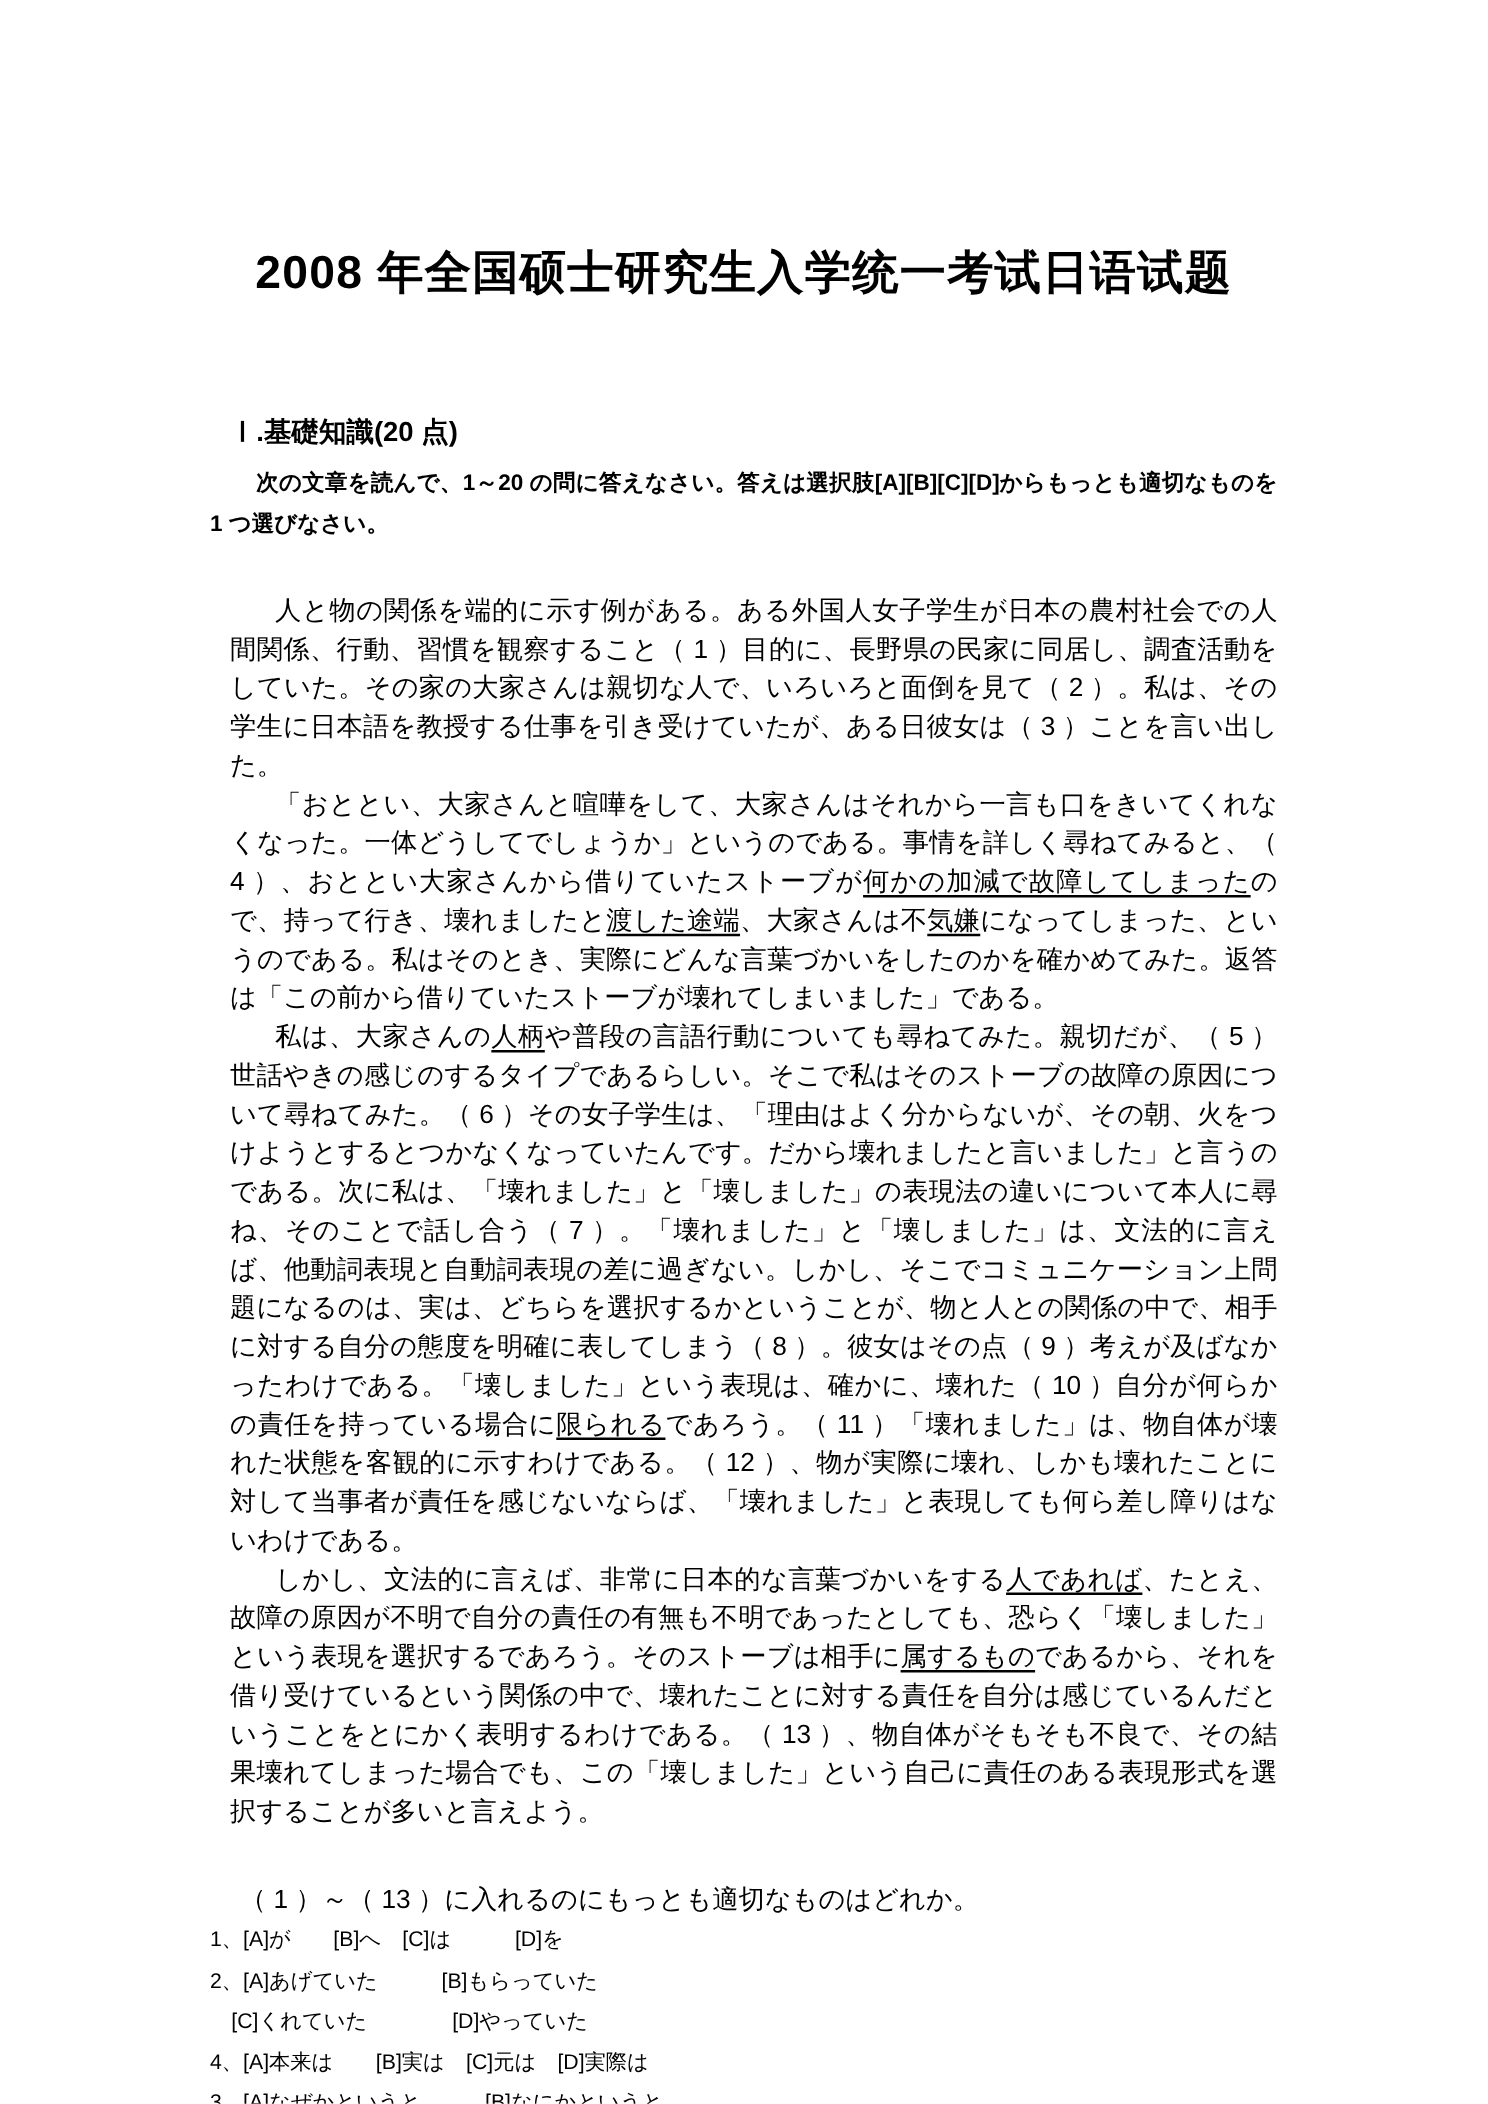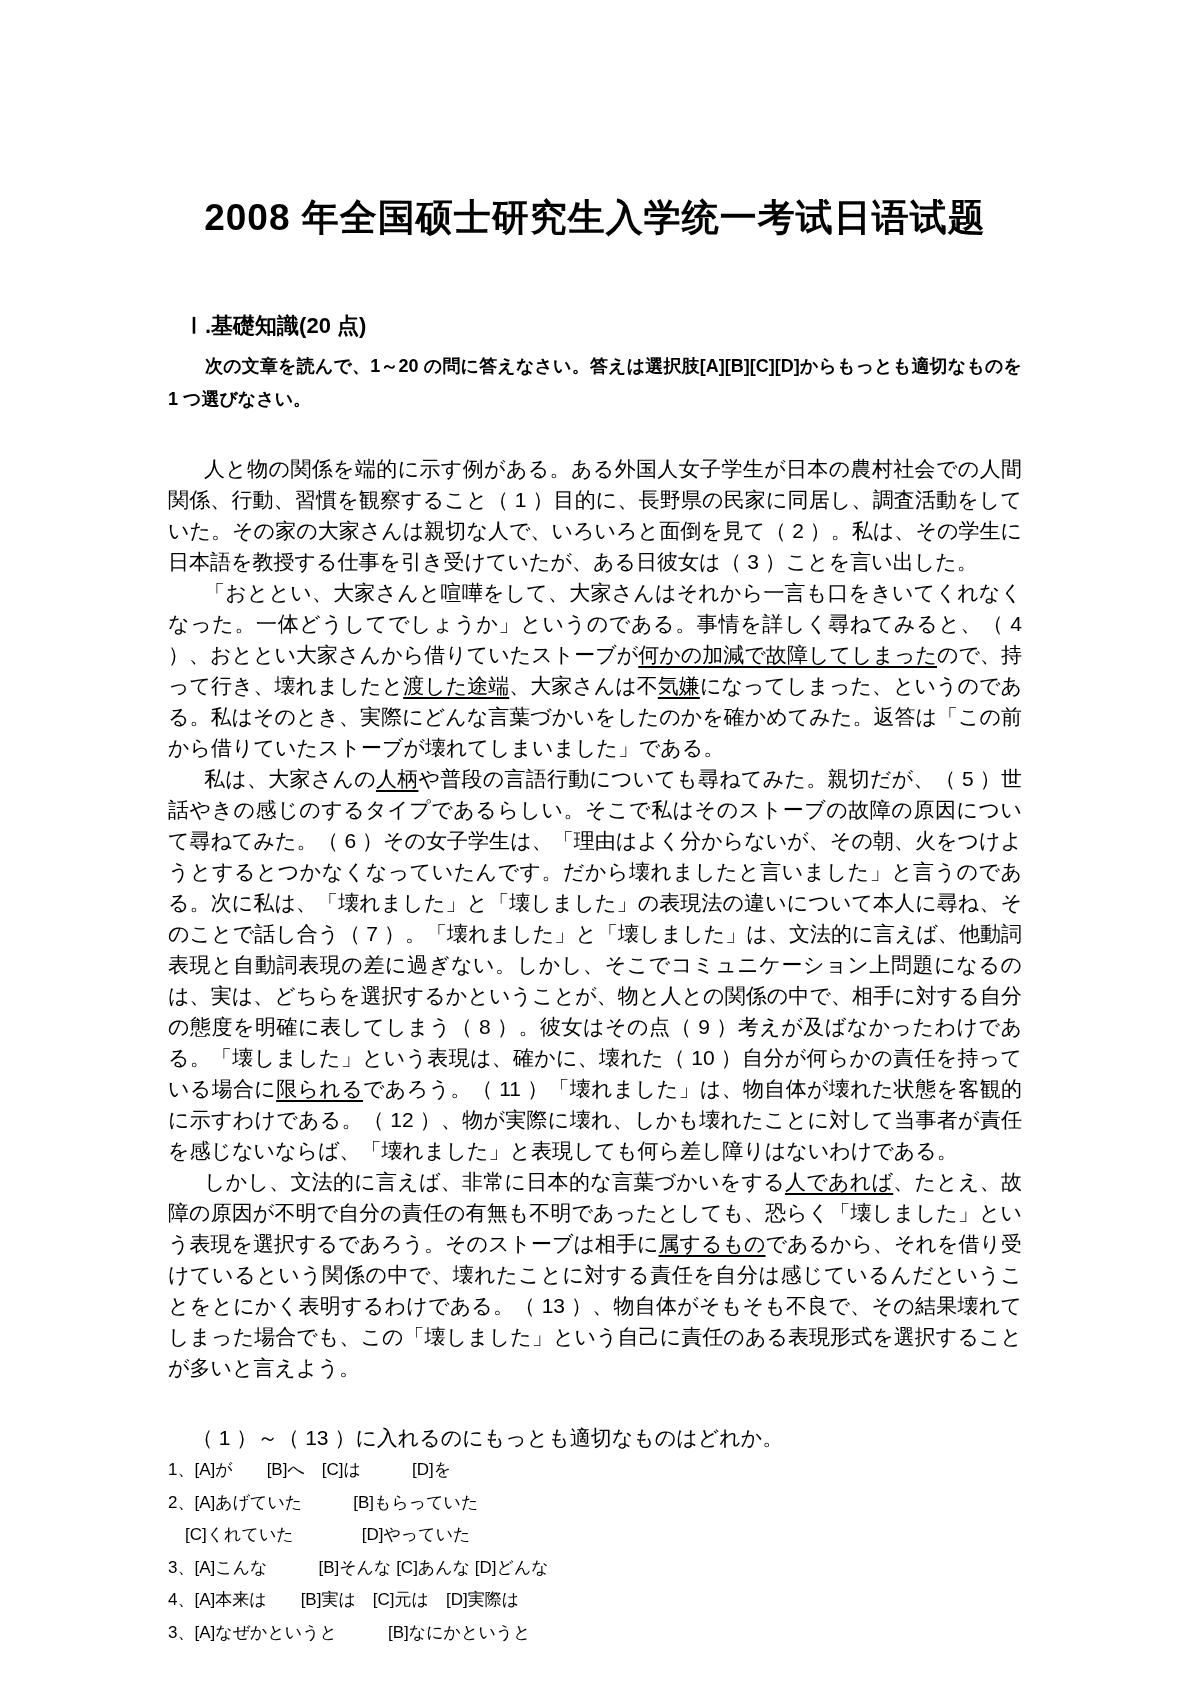--- a/index.html
+++ b/index.html
@@ -23,36 +23,37 @@
   .title {
     margin: 0;
     font-size: 37px;
     line-height: 42px;
     font-weight: bold;
     text-align: center;
     letter-spacing: 1px;
     white-space: nowrap;
   }
   .section-heading {
-    margin-top: 74px;
+    margin-top: 94px;
     padding-left: 15px;
     font-size: 22px;
     line-height: 26px;
     font-weight: bold;
   }
   .instructions {
     margin: 11px 0 0 0;
     font-size: 18px;
     line-height: 33px;
     font-weight: bold;
     text-indent: 37px;
     text-align: justify;
   }
   .passage {
     margin-top: 37px;
+    margin-left: 16px;
   }
   .para {
     margin: 0;
     font-size: 21px;
     line-height: 31px;
     text-indent: 36px;
     text-align: justify;
   }
   .u {
     text-decoration: underline;
@@ -91,18 +92,17 @@
     <p class="para"><span>「おととい、大家さんと喧嘩をして、大家さんはそれから一言も口をきいてくれなくなった。一体どうしてでしょうか」というのである。事情を詳しく尋ねてみると、（ 4 ）、おととい大家さんから借りていたストーブが</span><span class="u">何かの加減で故障してしまった</span><span>ので、持って行き、壊れましたと</span><span class="u">渡した途端</span><span>、大家さんは不</span><span class="u">気嫌</span><span>になってしまった、というのである。私はそのとき、実際にどんな言葉づかいをしたのかを確かめてみた。返答は「この前から借りていたストーブが壊れてしまいました」である。</span></p>
     <p class="para"><span>私は、大家さんの</span><span class="u">人柄</span><span>や普段の言語行動についても尋ねてみた。親切だが、（ 5 ）世話やきの感じのするタイプであるらしい。そこで私はそのストーブの故障の原因について尋ねてみた。（ 6 ）その女子学生は、「理由はよく分からないが、その朝、火をつけようとするとつかなくなっていたんです。だから壊れましたと言いました」と言うのである。次に私は、「壊れました」と「壊しました」の表現法の違いについて本人に尋ね、そのことで話し合う（ 7 ）。「壊れました」と「壊しました」は、文法的に言えば、他動詞表現と自動詞表現の差に過ぎない。しかし、そこでコミュニケーション上問題になるのは、実は、どちらを選択するかということが、物と人との関係の中で、相手に対する自分の態度を明確に表してしまう（ 8 ）。彼女はその点（ 9 ）考えが及ばなかったわけである。「壊しました」という表現は、確かに、壊れた（ 10 ）自分が何らかの責任を持っている場合に</span><span class="u">限られる</span><span>であろう。（ 11 ）「壊れました」は、物自体が壊れた状態を客観的に示すわけである。（ 12 ）、物が実際に壊れ、しかも壊れたことに対して当事者が責任を感じないならば、「壊れました」と表現しても何ら差し障りはないわけである。</span></p>
     <p class="para"><span>しかし、文法的に言えば、非常に日本的な言葉づかいをする</span><span class="u">人であれば</span><span>、たとえ、故障の原因が不明で自分の責任の有無も不明であったとしても、恐らく「壊しました」という表現を選択するであろう。そのストーブは相手に</span><span class="u">属するもの</span><span>であるから、それを借り受けているという関係の中で、壊れたことに対する責任を自分は感じているんだということをとにかく表明するわけである。（ 13 ）、物自体がそもそも不良で、その結果壊れてしまった場合でも、この「壊しました」という自己に責任のある表現形式を選択することが多いと言えよう。</span></p>
   </div>
 
   <div class="questions">
     <p class="prompt">（ 1 ）～（ 13 ）に入れるのにもっとも適切なものはどれか。</p>
     <p class="qline">1、[A]が　　[B]へ　[C]は　　　[D]を</p>
     <p class="qline">2、[A]あげていた　　　[B]もらっていた</p>
     <p class="qline">　[C]くれていた　　　　[D]やっていた</p>
-    <p class="qline">3、[A]こんな　　　[B]そんな [C]あんな [D]どんな</p>
     <p class="qline">4、[A]本来は　　[B]実は　[C]元は　[D]実際は</p>
     <p class="qline">3、[A]なぜかというと　　　[B]なにかというと</p>
   </div>
 
 </div>
 
 </body></html>

